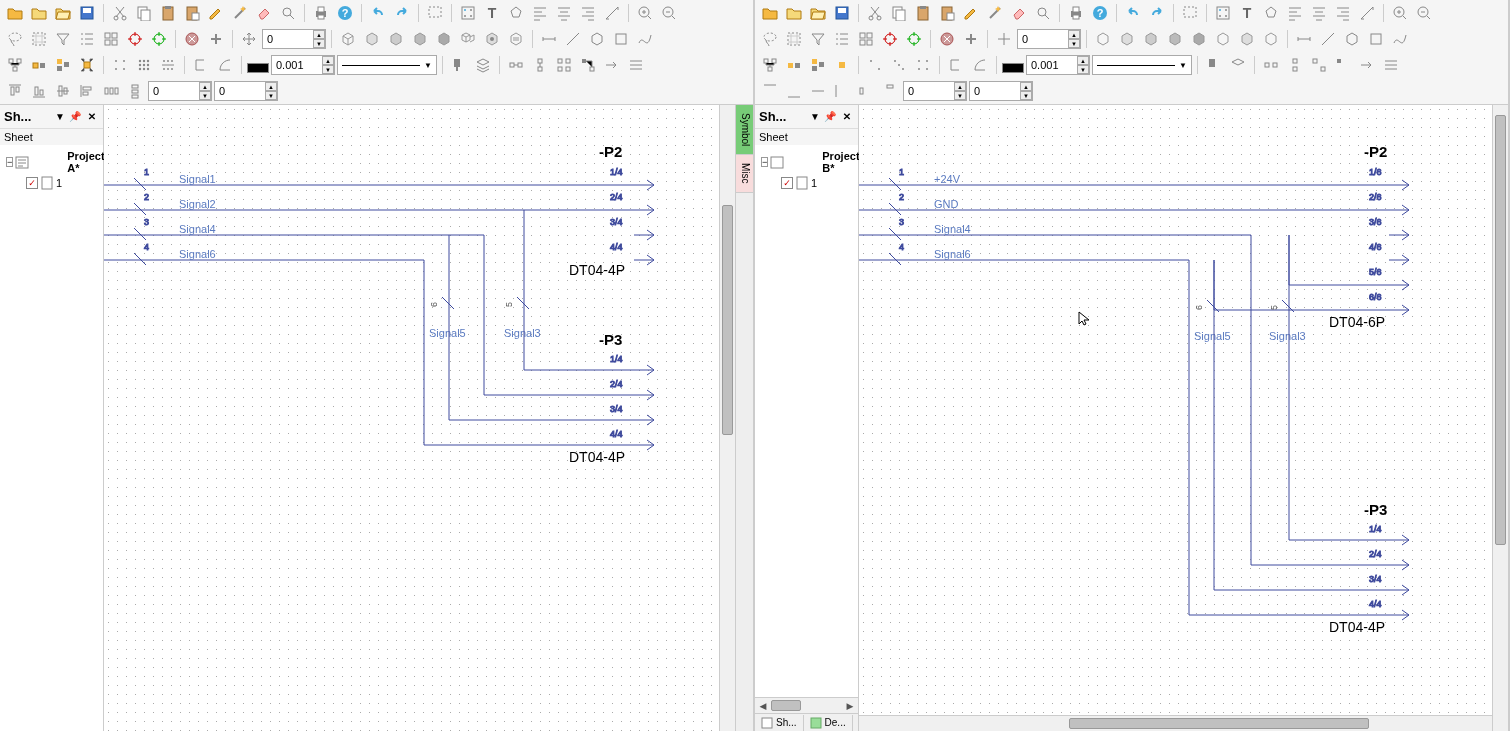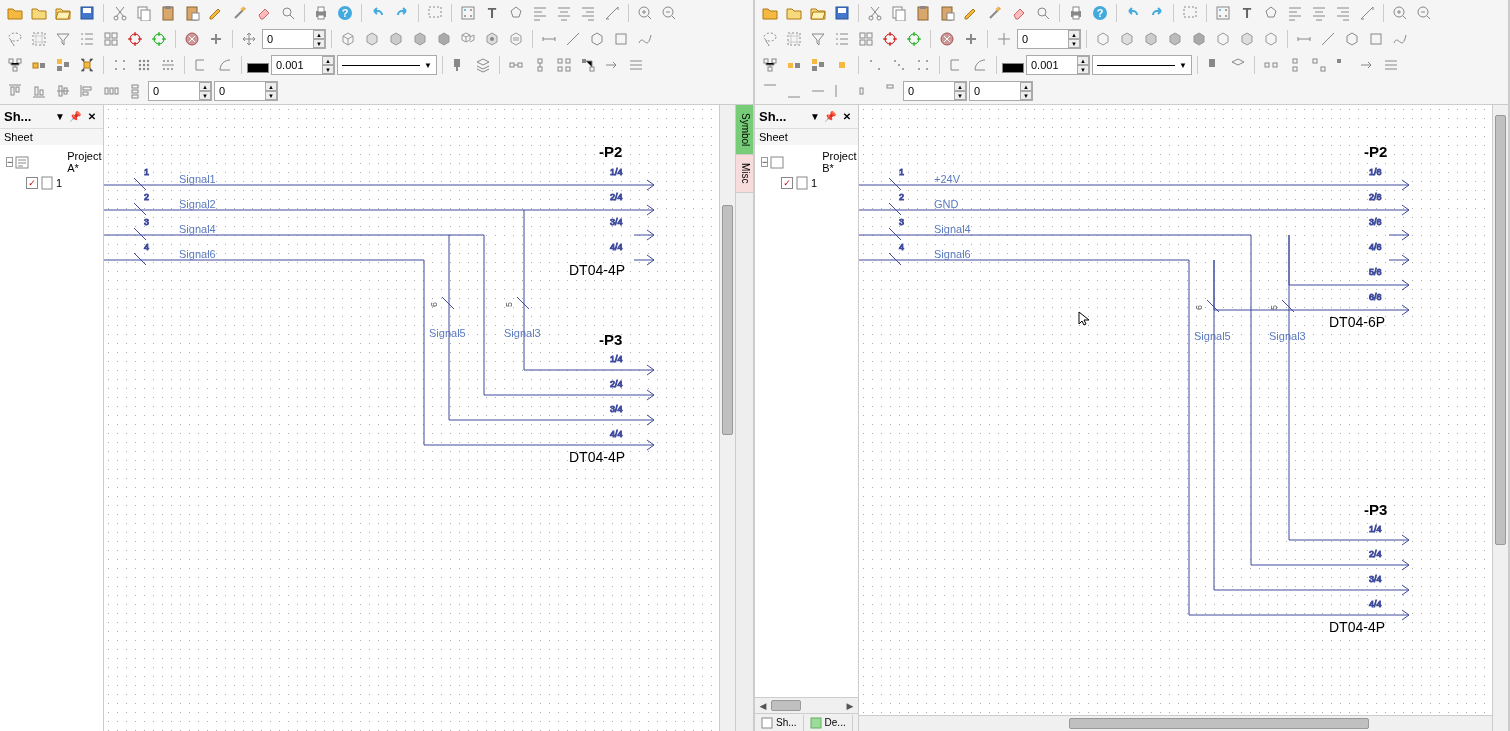--- a/index.html
+++ b/index.html
@@ -23,21 +23,21 @@
 .sidepanel { width: 104px; border-right: 1px solid #ccc; background: #fff; display: flex; flex-direction: column; }
 .sidepanel-header { display: flex; align-items: center; padding: 4px; border-bottom: 1px solid #ddd; background: #f5f5f5; font-size: 13px; font-weight: bold; }
 .sidepanel-header .title { flex: 1; }
 .sidepanel-header .ctrl { width: 14px; height: 14px; display: inline-flex; align-items: center; justify-content: center; cursor: pointer; font-size: 10px; margin-left: 2px; }
 .tree { padding: 4px; font-size: 11px; }
 .tree-header { background: #f5f5f5; padding: 2px 4px; font-size: 11px; }
 .tree-row { display: flex; align-items: center; padding: 1px 2px; gap: 2px; }
 .tree-row.nested { padding-left: 22px; }
 .tree-exp { width: 10px; height: 10px; display: inline-flex; align-items: center; justify-content: center; font-size: 9px; cursor: pointer; border: 1px solid #999; background: #fff; }
 .tree-icon { width: 14px; height: 14px; display: inline-flex; align-items: center; justify-content: center; }
-.tree-label { font-weight: normal; padding-left: 36px; }
+.tree-label { font-weight: bold; padding-left: 36px; }
 .tree-check { width: 12px; height: 12px; border: 1px solid #888; background: #fff; display: inline-flex; align-items: center; justify-content: center; font-size: 9px; color: #c00; }
 
 .canvas-wrap { flex: 1; position: relative; background: #fff; overflow: hidden; }
 .canvas { position: absolute; inset: 0; }
 .gridbg { position: absolute; inset: 0; background-image: radial-gradient(circle, #aaa 0.5px, transparent 0.5px); background-size: 9px 9px; }
 .scrollbar-v { position: absolute; right: 0; top: 0; bottom: 0; width: 16px; background: #f0f0f0; border-left: 1px solid #ccc; }
 .scrollbar-v .thumb { position: absolute; left: 2px; right: 2px; background: #c0c0c0; border: 1px solid #999; border-radius: 2px; }
 .scrollbar-h { position: absolute; left: 0; right: 16px; bottom: 0; height: 16px; background: #f0f0f0; border-top: 1px solid #ccc; }
 .scrollbar-h .thumb { position: absolute; top: 2px; bottom: 2px; background: #c0c0c0; border: 1px solid #999; border-radius: 2px; }
 .scrollbar-h .arrow { position: absolute; top: 0; bottom: 0; width: 16px; display:flex; align-items:center; justify-content:center; font-size:9px; color:#555; }

